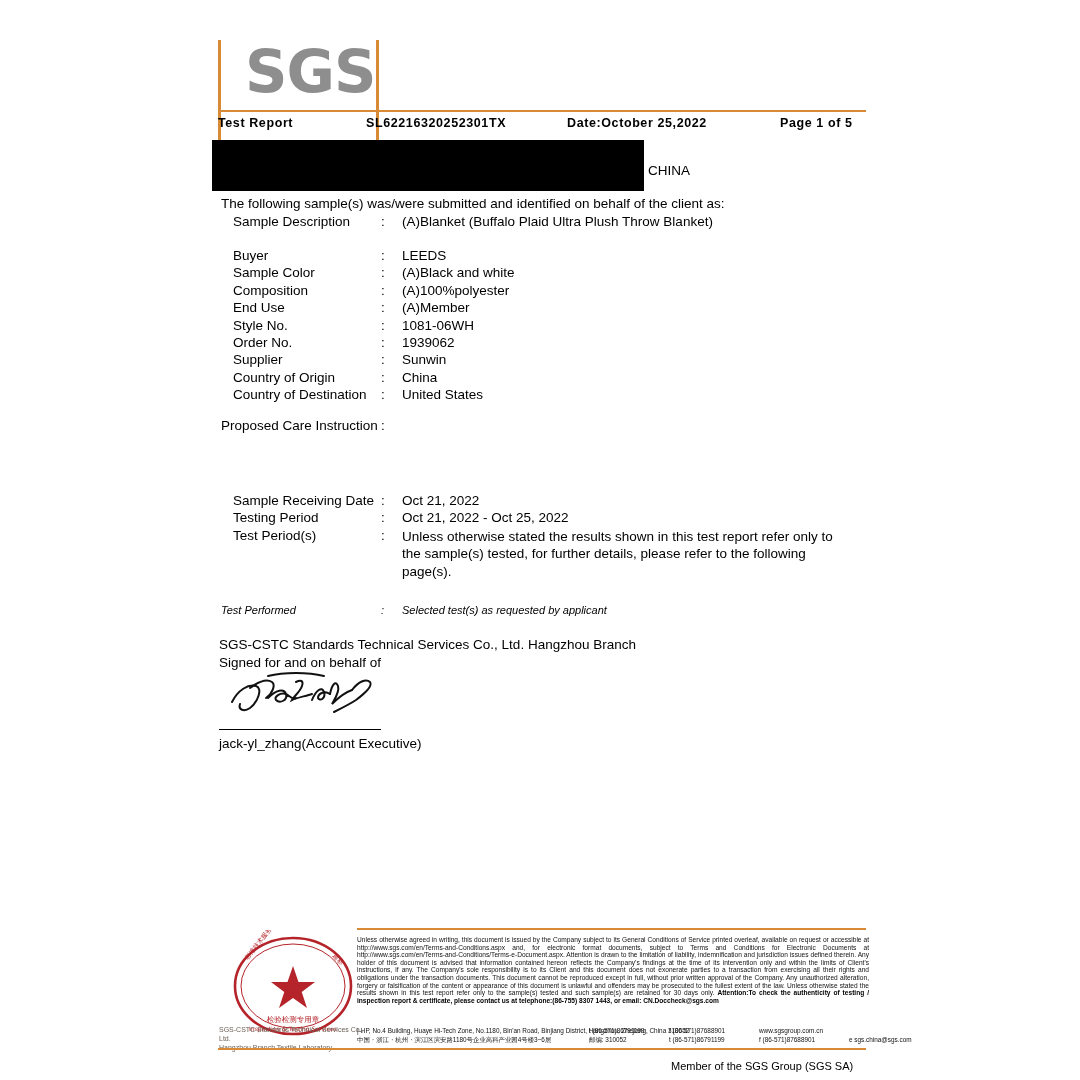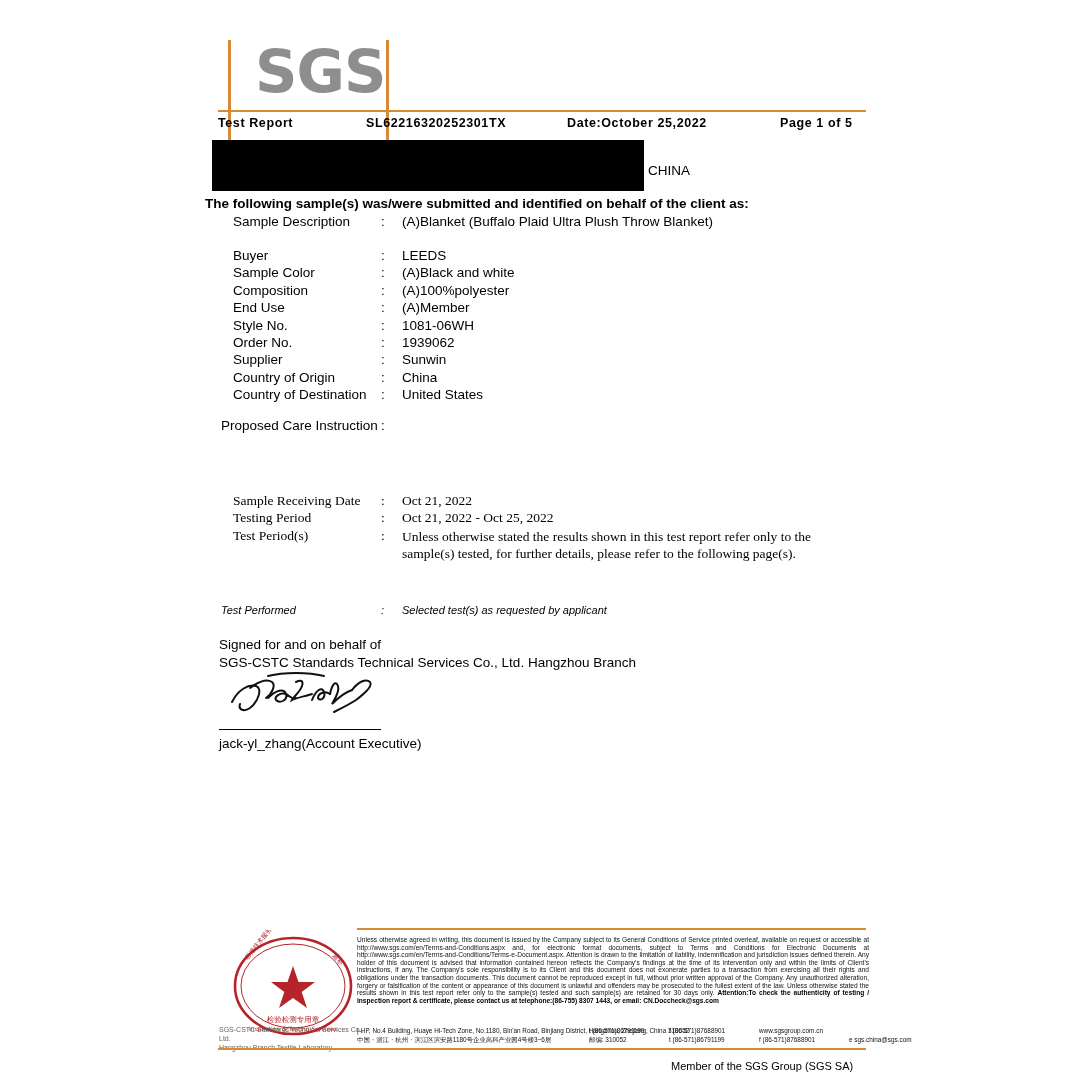--- a/index.html
+++ b/index.html
@@ -19,21 +19,21 @@
     position: absolute;
     left: 0; top: 0;
     width: 1080px;
     height: 1080px;
     background: #ffffff;
   }
 
   
   .logo-wrap {
     position: absolute;
-    left: 228px;
+    left: 218px;
     top: 36px;
     width: 648px;
     height: 80px;
   }
   .logo-text {
     position: absolute;
     left: 27px;
     top: -4px;
     font-family: "DejaVu Sans", sans-serif;
     font-weight: bold;
@@ -95,24 +95,23 @@
   .client-country {
     position: absolute;
     left: 648px;
     top: 163px;
     font-size: 13.5px;
   }
 
   
   .intro {
     position: absolute;
-    left: 205px;
+    left: 221px;
     top: 196px;
     font-size: 13.5px;
-    font-weight: bold;
   }
 
   
   .fields {
     position: absolute;
     left: 221px;
     top: 214px;
     width: 660px;
   }
   .field-row {
@@ -141,21 +140,20 @@
     position: absolute;
     left: 221px;
     top: 248px;
     width: 660px;
   }
   .fields3 {
     position: absolute;
     left: 221px;
     top: 493px;
     width: 680px;
-    font-family: Liberation Serif, serif;
   }
   .care-label {
     position: absolute;
     left: 221px;
     top: 418px;
     font-size: 13.5px;
   }
   .care-colon {
     position: absolute;
     left: 381px;
@@ -394,22 +392,22 @@
     </div>
   </div>
 
   <div class="test-performed">
     <span class="f-label">Test Performed</span>
     <span class="f-colon">:</span>
     <span class="f-value">Selected test(s) as requested by applicant</span>
   </div>
 
   <div class="sign-block">
+    <div>SGS-CSTC Standards Technical Services Co., Ltd. Hangzhou Branch</div>
     <div>Signed for and on behalf of</div>
-    <div>SGS-CSTC Standards Technical Services Co., Ltd. Hangzhou Branch</div>
   </div>
 
   <div class="signature-img">
     <svg width="150" height="50" viewBox="0 0 150 50" fill="none" stroke="#111" stroke-width="2" stroke-linecap="round">
       <path d="M4 34 C10 22, 20 16, 28 18 C35 20, 30 34, 22 40 C16 44, 10 42, 12 36"></path>
       <path d="M22 20 C30 14, 38 10, 44 14 C48 17, 44 26, 38 30"></path>
       <path d="M40 30 C48 22, 56 20, 58 26 C60 32, 52 36, 48 32 C46 29, 52 24, 58 26 C62 28, 64 32, 68 30"></path>
       <path d="M68 14 C72 12, 76 12, 74 18 C72 24, 66 28, 64 32 C68 30, 78 28, 84 26"></path>
       <path d="M84 32 C88 22, 94 18, 96 24 C98 30, 92 34, 90 30 C90 26, 96 22, 102 26"></path>
       <path d="M102 26 C104 16, 108 12, 110 18 C112 24, 106 32, 104 36 C110 30, 118 24, 124 22"></path>

